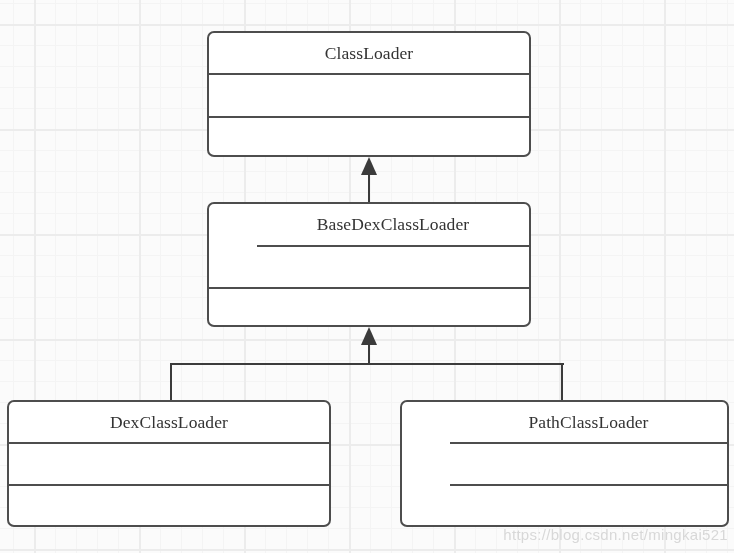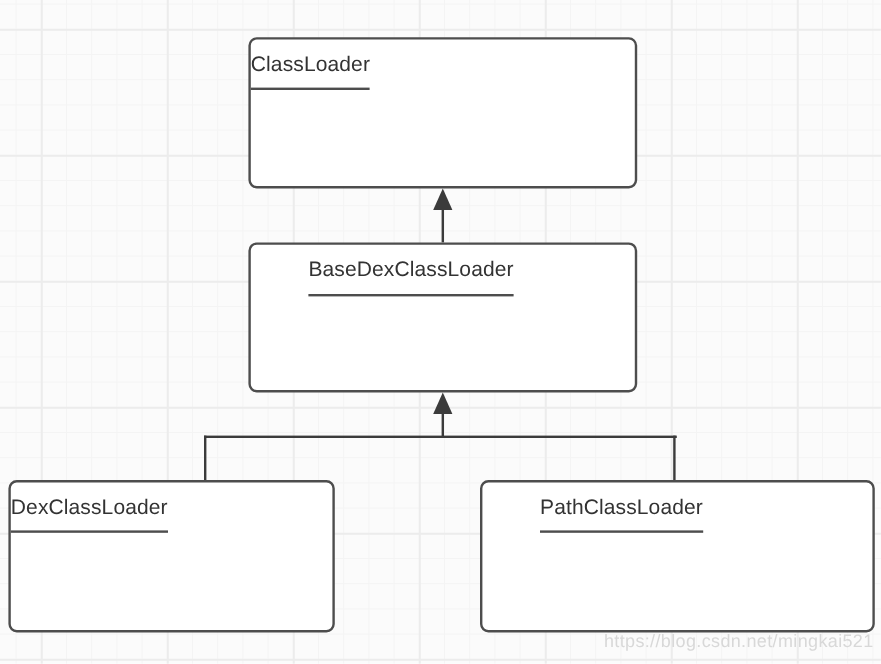--- a/index.html
+++ b/index.html
@@ -39,22 +39,23 @@
   }
 
   
   .uml-class {
     position: absolute;
     box-sizing: border-box;
     background: #ffffff;
     border: 2.4px solid #4d4d4d;
     border-radius: 7px;
     display: flex;
-    flex-direction: row;
+    flex-direction: column;
     z-index: 4;
+    font-family: Liberation Serif, serif;
   }
   .uml-name-compartment {
     box-sizing: border-box;
     display: flex;
     align-items: center;
     justify-content: center;
     border-bottom: 2.4px solid #4d4d4d;
     color: #333333;
     font-size: 17.5px;
     letter-spacing: 0.1px;
@@ -124,21 +125,21 @@
     <div class="uml-attr-compartment" style="height:43px;"></div>
     <div class="uml-op-compartment"></div>
   </div>
 
   <div class="uml-class" style="left:207px; top:202px; width:324px; height:125px;">
     <div class="uml-name-compartment" style="height:43px;margin-left:48px;">BaseDexClassLoader</div>
     <div class="uml-attr-compartment" style="height:42px;"></div>
     <div class="uml-op-compartment"></div>
   </div>
 
-  <div class="uml-class" style="left:7px; top:400px; width:272px; height:127px;justify-content:flex-end;">
+  <div class="uml-class" style="left:7px; top:400px; width:324px; height:127px;justify-content:flex-end;">
     <div class="uml-name-compartment" style="height:42px;">DexClassLoader</div>
     <div class="uml-attr-compartment" style="height:42px;"></div>
     <div class="uml-op-compartment"></div>
   </div>
 
   <div class="uml-class" style="left:400px; top:400px; width:329px; height:127px;padding-left:48px;">
     <div class="uml-name-compartment" style="height:42px;">PathClassLoader</div>
     <div class="uml-attr-compartment" style="height:42px;"></div>
     <div class="uml-op-compartment"></div>
   </div>

